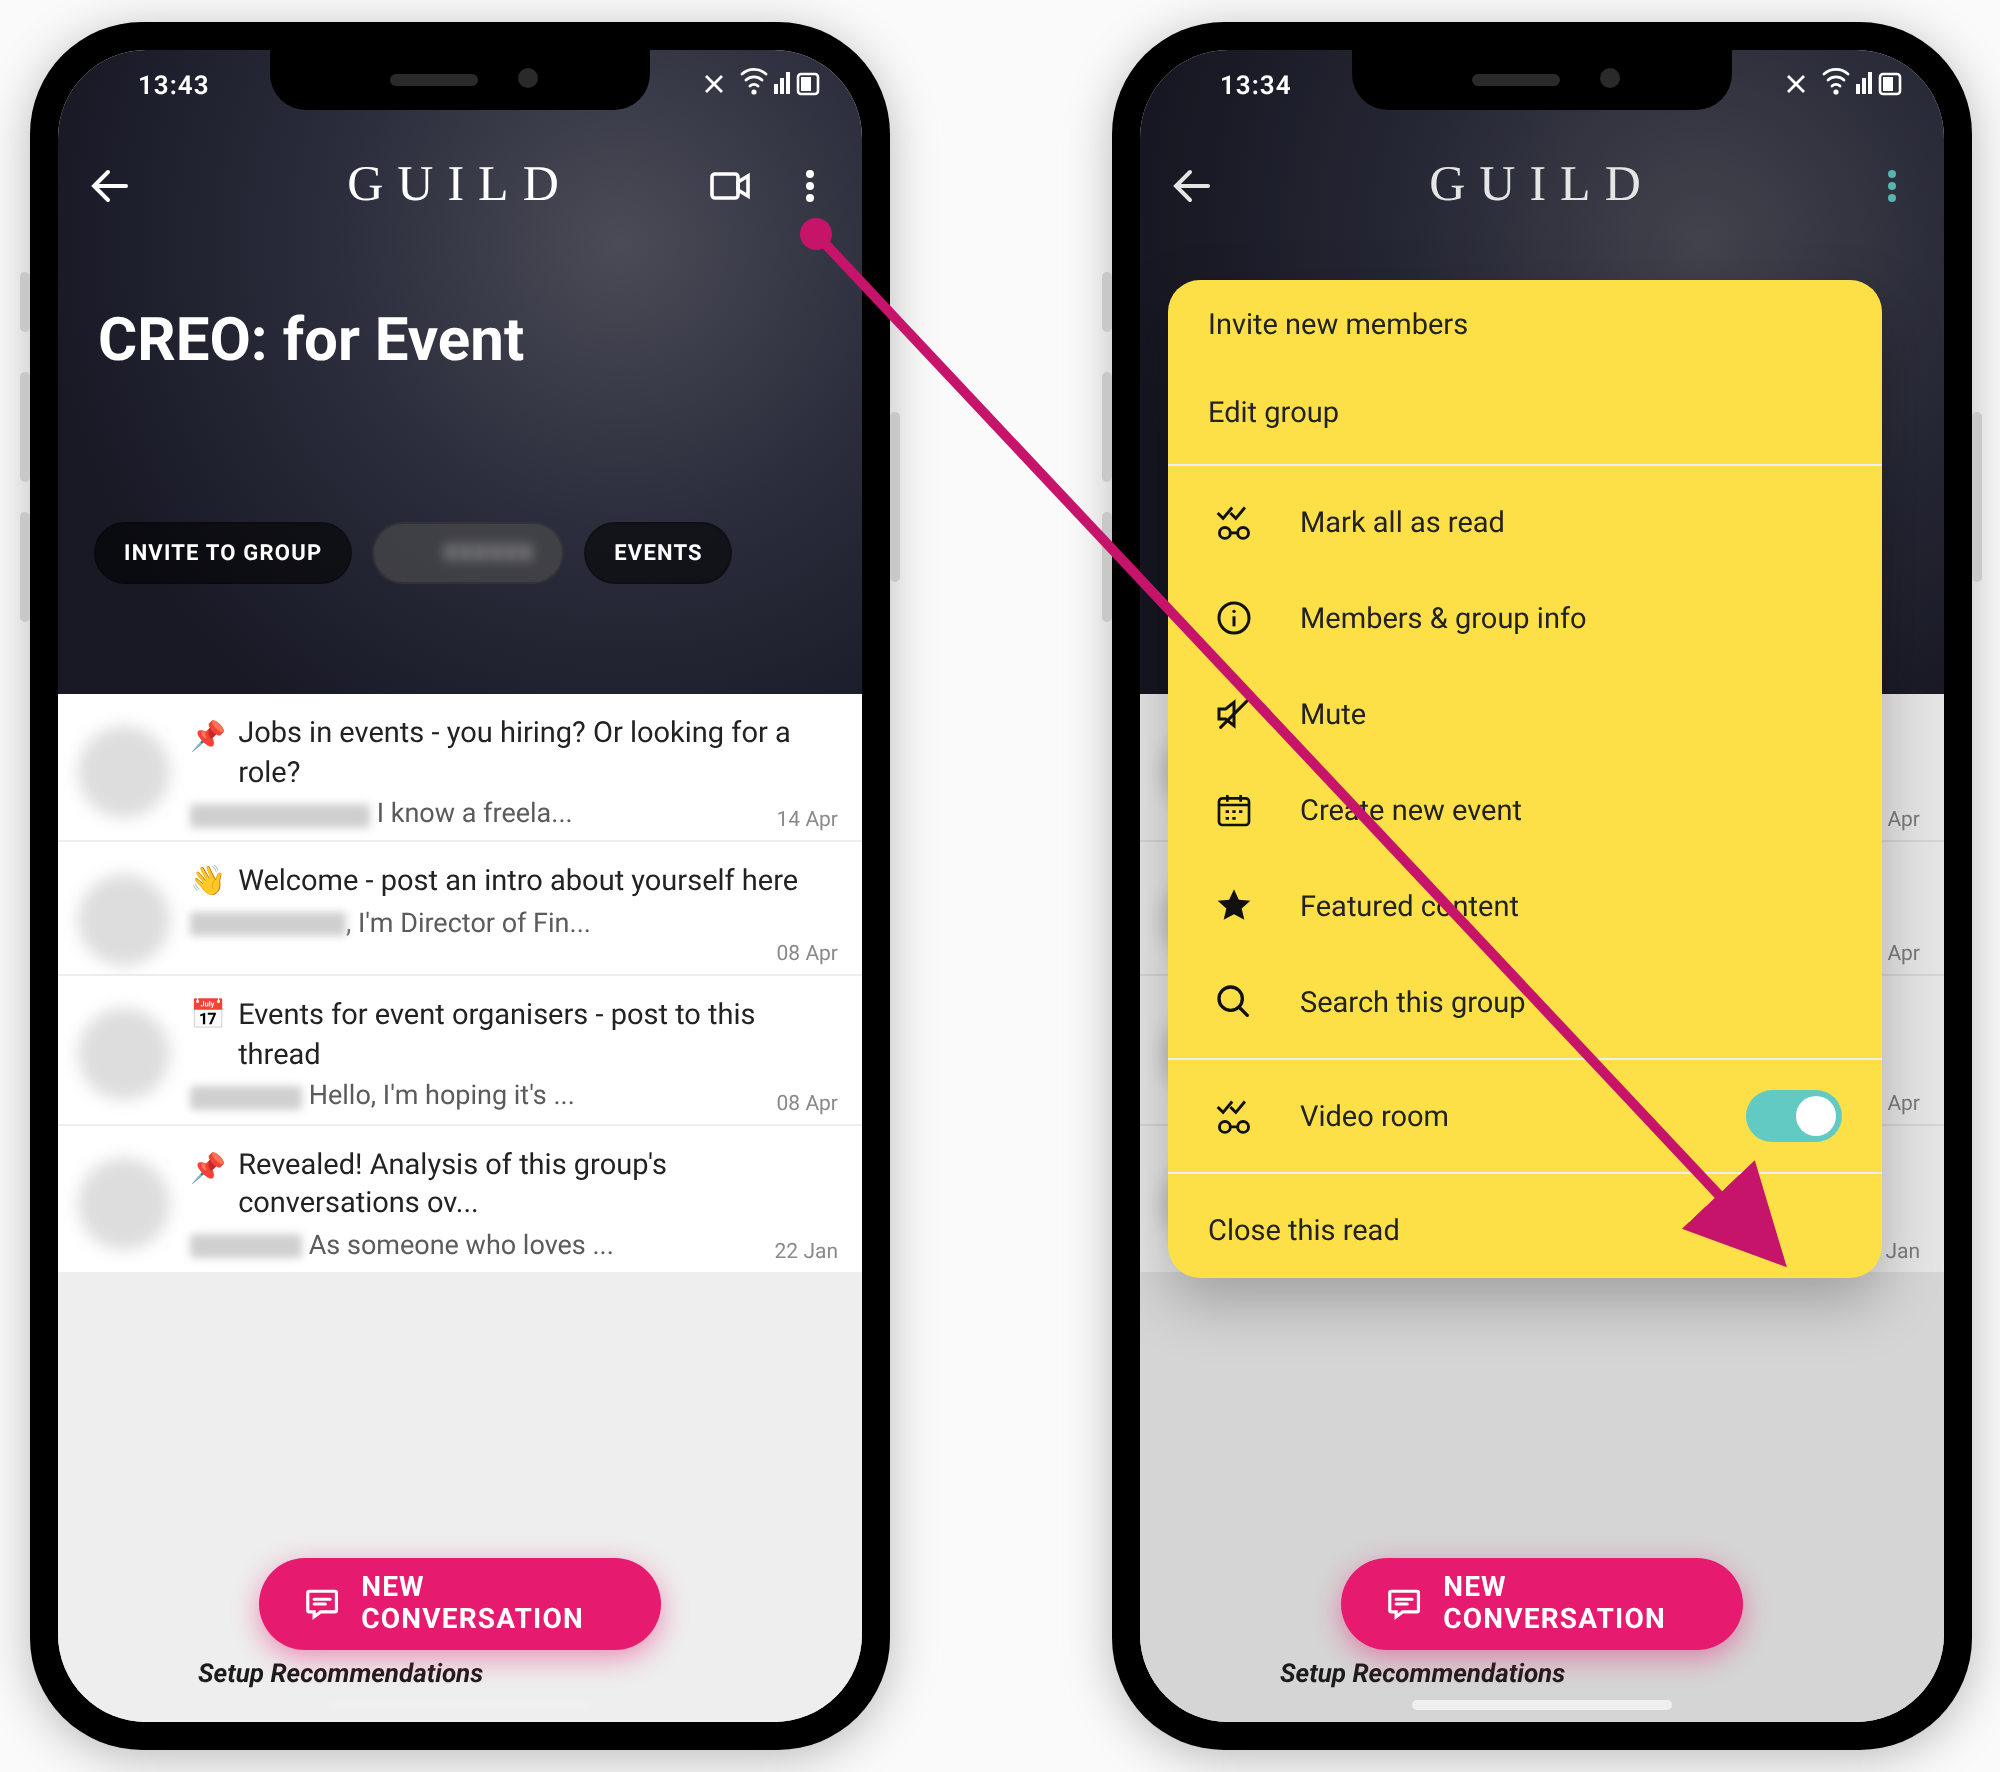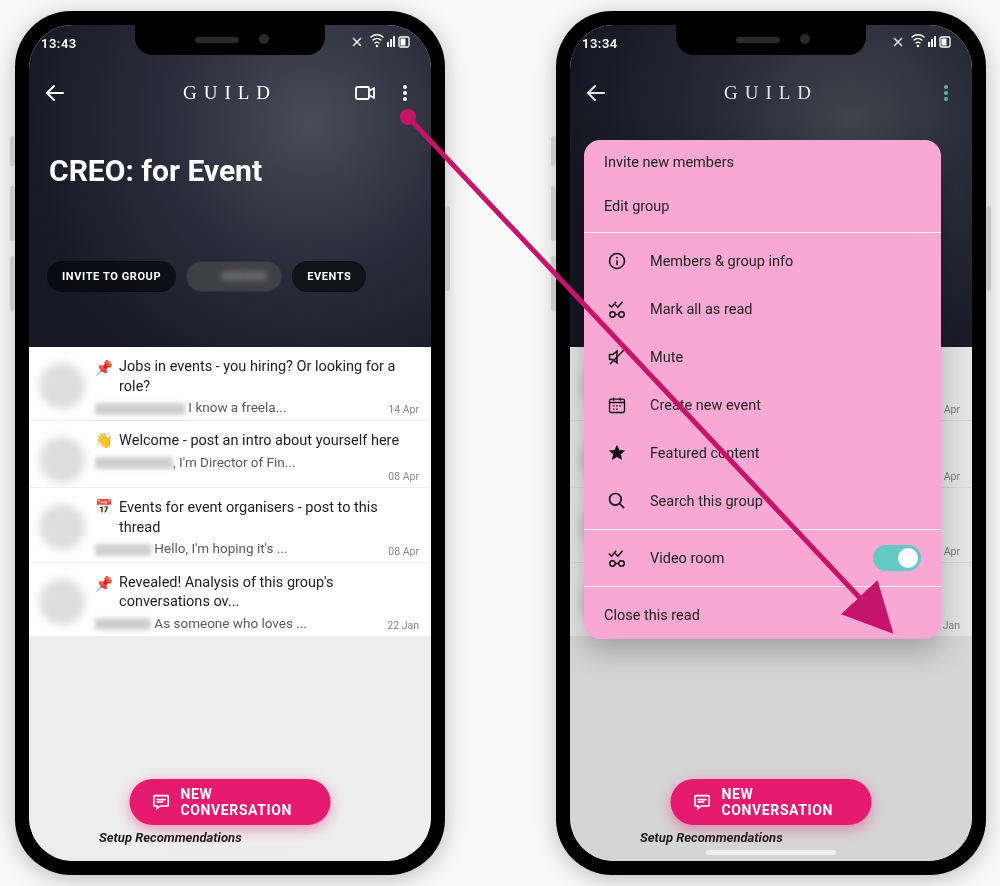--- a/index.html
+++ b/index.html
@@ -41,33 +41,33 @@
     border-radius: 0 0 18px 18px;
     z-index: 50;
   }
   .notch::before { content:""; position:absolute; left:60px; top:12px; width:44px; height:6px; background:#2a2a2a; border-radius:3px; }
   .notch::after  { content:""; position:absolute; right:56px; top:9px; width:10px; height:10px; background:#2a2a2a; border-radius:50%; }
 
   .statusbar {
     position: absolute; top:0; left:0; right:0; height: 36px;
     z-index: 40; color: #fff; font-size: 13px; font-weight:600;
   }
-  .statusbar .time { position:absolute; left:12px; top:11px; letter-spacing:0.5px; }
+  .statusbar .time { position:absolute; left:40px; top:11px; letter-spacing:0.5px; }
   .statusbar .sys  { position:absolute; right:18px; top:8px; display:flex; gap:2px; align-items:center; }
 
   
   .hero {
     height: 322px;
     background: radial-gradient(circle at 70% 30%, #4a4b56 0%, #2b2d3c 40%, #181925 80%);
     position: relative;
     color:#fff;
   }
   .hero .navbar { position:absolute; top:48px; left:0; right:0; height:40px; display:flex; align-items:center; }
   .back-arrow { width:40px; height:40px; display:flex; align-items:center; justify-content:center; margin-left:6px; }
-  .brand { position:absolute; left:50%; top:50%; transform:translate(-50%,-50%); font-family: "Times New Roman", serif; letter-spacing: 7px; font-size:19px; font-weight: 400; }
+  .brand { position:absolute; left:50%; top:50%; transform:translate(-50%,-50%); font-family: "Times New Roman", serif; letter-spacing: 7px; font-size:25px; font-weight: 400; }
   .nav-actions { position:absolute; right:6px; top:0; height:40px; display:flex; align-items:center; }
   .icon-btn { width:40px; height:40px; display:flex; align-items:center; justify-content:center; }
 
   .hero-title { position:absolute; left:20px; right:20px; top:128px; font-size:30px; font-weight:700; line-height:1.2; }
   .pill-row { position:absolute; left:18px; top:236px; display:flex; gap:10px; }
   .pill { background: rgba(0,0,0,0.55); border:1px solid rgba(0,0,0,0.2); border-radius:16px; padding:8px 14px; font-size:11px; font-weight:700; letter-spacing:0.6px; color:#fff; display:flex; align-items:center;justify-content:flex-end; }
   .pill.blank { width:96px; background: rgba(80,80,80,0.6); }
   .pill.blank span { filter: blur(3px); opacity:0.5; }
 
   .feed { position:absolute; top:322px; left:0; right:0; bottom:0; background:#eeeeee; }
@@ -82,21 +82,21 @@
   .post-date { position:absolute; right:12px; bottom:4px; font-size:10.5px; color:#8a8a8a; }
 
   .fab { position:absolute; bottom:36px; left:50%; transform:translateX(-50%); background:#e61a6e; color:#fff; height:46px; border-radius:23px; display:flex; align-items:center; padding:16px 22px; font-weight:700; font-size:14px; letter-spacing:0.6px; gap:10px; box-shadow:0 4px 14px rgba(230,26,110,0.45); z-index:30; }
   .hidden-setup { position:absolute; bottom:16px; left:70px; font-size:13px; font-weight:700; color:#1b1b1b; z-index:20;font-style:italic; }
 
   .home-ind { position:absolute; left:50%; bottom:6px; transform:translateX(-50%); width:130px; height:5px; border-radius:3px; background:#efefef; z-index:60; }
 
   
   .dim { position:absolute; inset:0; background:rgba(0,0,0,0.10); z-index:10; }
   .menu-card {
-    position:absolute; top:115px; left:14px; right:31px; background:#f9a8d4; border-radius:16px;
+    position:absolute; top:115px; left:14px; right:31px; background:#fde047; border-radius:16px;
     box-shadow: 0 12px 30px rgba(0,0,0,0.25); z-index:25; overflow:hidden;
   }
   .menu-item { display:flex; align-items:center; height:48px; padding:0 20px; font-size:14.5px; color:#222; }
   .menu-item.tight { height:44px; }
   .mi-icon { width:26px; display:flex; justify-content:center; margin-right:20px; }
   .menu-sep { height:1px; background:#eee; margin:4px 0; }
   .toggle { margin-left:auto; width:48px; height:26px; border-radius:13px; background:#63c9c3; position:relative; }
   .toggle .knob { position:absolute; right:3px; top:3px; width:20px; height:20px; border-radius:50%; background:#fff; }
 
   .kebab-dot { width:4px; height:4px; border-radius:50%; background:#fff; margin:2px 0; }
@@ -342,39 +342,39 @@
     <div class="menu-card">
       <div class="menu-item tight">
             <span>Invite new members</span>
           </div>
       <div class="menu-item tight">
             <span>Edit group</span>
           </div>
       <div class="menu-sep"></div>
       <div class="menu-item">
         <span class="mi-icon">
-              <svg width="20" height="20" viewBox="0 0 24 24" fill="none" stroke="#111" stroke-width="1.8">
-                <circle cx="12" cy="12" r="9"></circle>
-                <circle cx="12" cy="8" r="1" fill="#111" stroke="none"></circle>
-                <path d="M12 11v6"></path>
-              </svg>
-            </span>
-        <span>Members &amp; group info</span>
-      </div>
-      <div class="menu-item">
-        <span class="mi-icon">
               <svg width="22" height="20" viewBox="0 0 24 22" fill="none" stroke="#111" stroke-width="1.6">
                 <path d="M3 6l3 3 5-6"></path>
                 <path d="M10 6l3 3 5-6"></path>
                 <circle cx="7" cy="17" r="3"></circle>
                 <circle cx="17" cy="17" r="3"></circle>
                 <path d="M10 17h4"></path>
               </svg>
             </span>
         <span>Mark all as read</span>
+      </div>
+      <div class="menu-item">
+        <span class="mi-icon">
+              <svg width="20" height="20" viewBox="0 0 24 24" fill="none" stroke="#111" stroke-width="1.8">
+                <circle cx="12" cy="12" r="9"></circle>
+                <circle cx="12" cy="8" r="1" fill="#111" stroke="none"></circle>
+                <path d="M12 11v6"></path>
+              </svg>
+            </span>
+        <span>Members &amp; group info</span>
       </div>
       <div class="menu-item">
         <span class="mi-icon">
               <svg width="20" height="20" viewBox="0 0 24 24" fill="none" stroke="#111" stroke-width="1.8" stroke-linecap="round">
                 <path d="M3 9v6h4l5 4V5L7 9H3z"></path>
                 <path d="M20 4L4 20"></path>
               </svg>
             </span>
         <span>Mute</span>
       </div>

